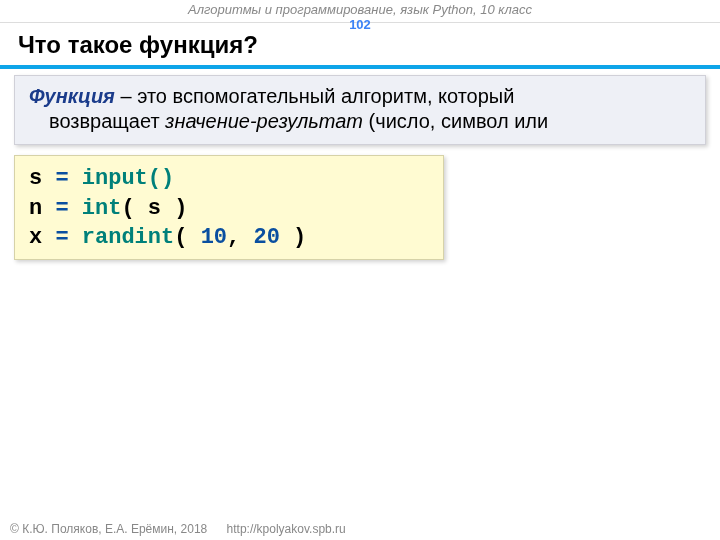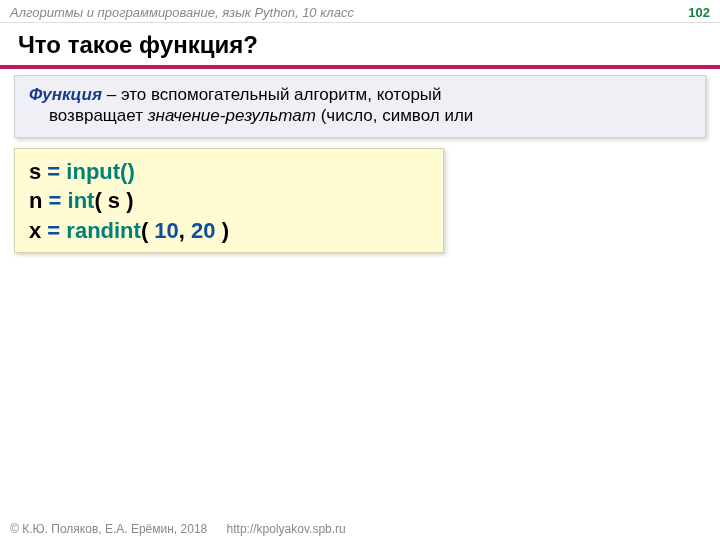--- a/index.html
+++ b/index.html
@@ -21,39 +21,40 @@
   .header {
     height: 20px;
     padding: 2px 10px 0 10px;
     display: flex;
     justify-content: space-between;
     align-items: center;
     font-style: italic;
     color: #888;
     font-size: 13px;
     border-bottom: 1px solid #ddd;
+    flex-direction: column;
   }
   .page-num {
     font-weight: bold;
     font-style: normal;
-    color: #15803d;
+    color: #3b82f6;
   }
   .title {
     font-size: 24px;
     font-weight: bold;
     padding: 8px 18px 6px 18px;
-    border-bottom: 4px solid #be185d;
+    border-bottom: 4px solid #0ea5e9;
   }
   .def-box {
     margin: 6px 14px 10px 14px;
     padding: 8px 14px 10px 14px;
     background: #eef0f6;
     border: 1px solid #d0d0d8;
     box-shadow: 2px 2px 4px rgba(0,0,0,0.18);
-    font-size: 17px;
+    font-size: 20px;
     line-height: 1.25;
   }
   .def-box .term {
     color: #1a3b8b;
     font-weight: bold;
     font-style: italic;
   }
   .def-box .italic {
     font-style: italic;
     margin-top: 28px;
@@ -62,21 +63,21 @@
     padding-left: 20px;
     display: block;
   }
   .code-box {
     margin: 4px 0 0 14px;
     width: 400px;
     padding: 8px 14px 6px 14px;
     background: #fffbd2;
     border: 1px solid #d6d2a8;
     box-shadow: 2px 2px 4px rgba(0,0,0,0.18);
-    font-family: Liberation Sans, sans-serif;
+    font-family: Liberation Mono, monospace;
     font-size: 22px;
     font-weight: bold;
     line-height: 1.35;
     white-space: pre;
   }
   .c-black { color: #000; }
   .c-blue  { color: #0a4fa0; }
   .c-teal  { color: #00807a; }
   .footer {
     position: absolute;

